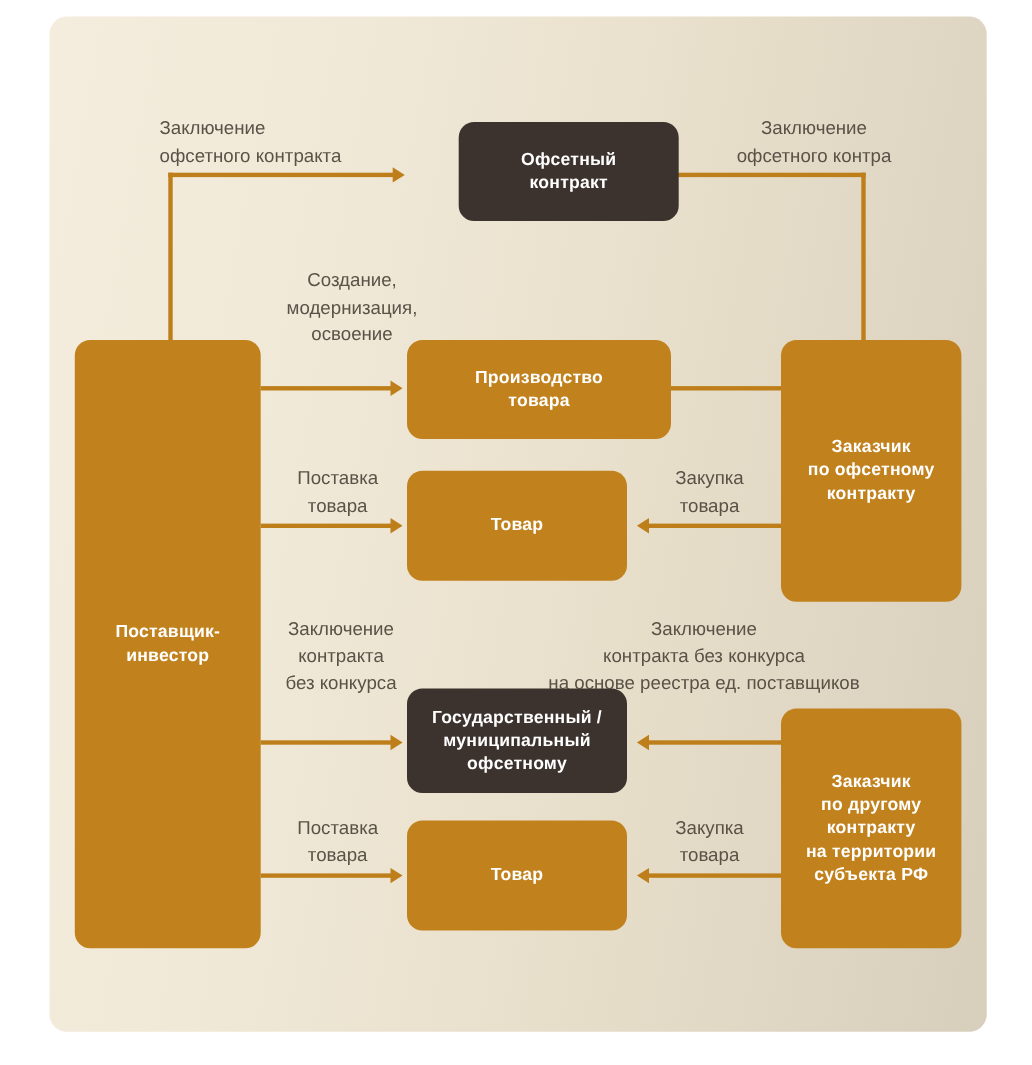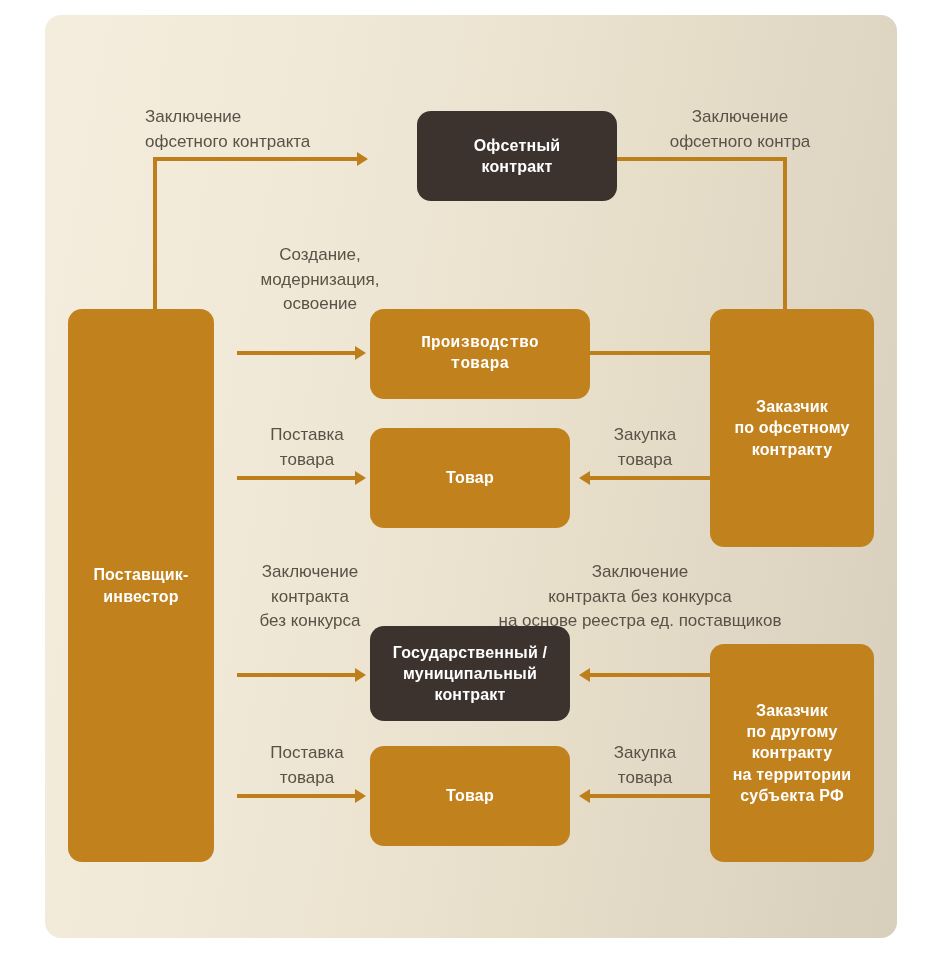--- a/index.html
+++ b/index.html
@@ -94,34 +94,34 @@
 
     <div class="ln h" style="left:545px; top:658px; width:120px;"></div>
     <div class="head left" style="left:534px; top:653px;"></div>
 
     <div class="ln h" style="left:192px; top:779px; width:120px;"></div>
     <div class="head right" style="left:310px; top:774px;"></div>
 
     <div class="ln h" style="left:545px; top:779px; width:120px;"></div>
     <div class="head left" style="left:534px; top:774px;"></div>
 
-    <div class="node orange" style="left: 23px; top: 294px; width: 146px; height: 553px; font-size: 16px; white-space: pre-line;">Поставщик-
+    <div class="node orange" style="left: 23px; top: 294px; width: 169px; height: 553px; font-size: 16px; white-space: pre-line;">Поставщик-
 инвестор</div>
 
     <div class="node dark" style="left: 325px; top: 96px; width: 200px; height: 90px; font-size: 16px; white-space: pre-line; margin-left: 47px;">Офсетный
 контракт</div>
 
-    <div class="node orange" style="left: 325px; top: 294px; width: 220px; height: 90px; font-size: 16px; white-space: pre-line; font-family: Liberation Mono, monospace;">Производство
+    <div class="node orange" style="left: 325px; top: 294px; width: 240px; height: 90px; font-size: 16px; white-space: pre-line;">Производство
 товара</div>
 
     <div class="node orange" style="left: 325px; top: 413px; width: 200px; height: 100px; font-size: 16px; white-space: pre-line;">Товар</div>
 
     <div class="node dark" style="left: 325px; top: 611px; width: 200px; height: 95px; font-size: 16px; white-space: pre-line;">Государственный /
 муниципальный
-контракт</div>
+офсетному</div>
 
     <div class="node orange" style="left: 325px; top: 731px; width: 200px; height: 100px; font-size: 16px; white-space: pre-line;">Товар</div>
 
     <div class="node orange" style="left: 665px; top: 294px; width: 164px; height: 238px; font-size: 16px; white-space: pre-line;">Заказчик
 по офсетному
 контракту</div>
 
     <div class="node orange" style="left: 665px; top: 629px; width: 164px; height: 218px; font-size: 16px; white-space: pre-line;">Заказчик
 по другому
 контракту

